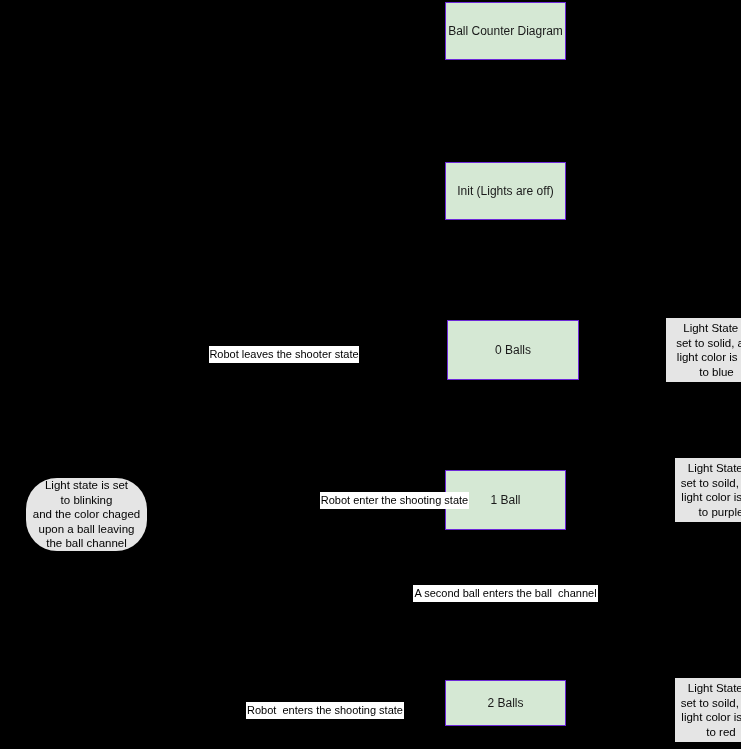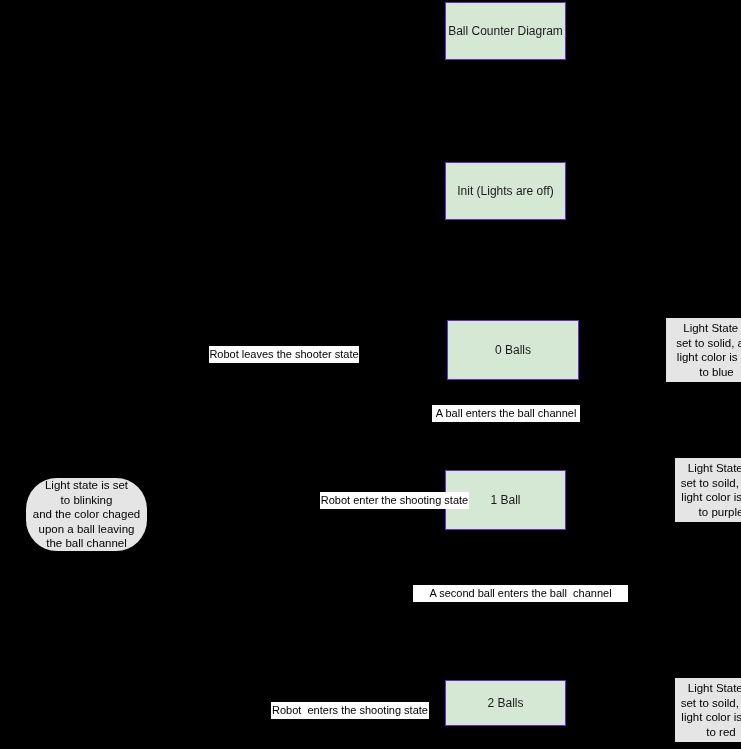--- a/index.html
+++ b/index.html
@@ -77,27 +77,26 @@
 
   <div class="node" style="left:431px; top:320px; width:132px; height:60px;margin-left:16px;">0 Balls</div>
 
   <div class="node" style="left:445px; top:470px; width:121px; height:60px;">1 Ball</div>
 
   <div class="node" style="left:445px; top:680px; width:121px; height:46px;">2 Balls</div>
 
 
   <div class="edge-label" style="left:209px; top:346px; width:150px; height:17px;">Robot leaves the shooter state</div>
 
-  <div class="edge-label" style="left:432px; top:405px; width:148px; height:17px;">A ball enters the ball channel</div>
 
   <div class="edge-label" style="left:295px; top:492px; width:149px; height:17px;margin-left:25px;">Robot enter the shooting state</div>
 
-  <div class="edge-label" style="left:413px; top:585px; width:215px; height:17px;">A second ball enters the ball  channel</div>
+  <div class="edge-label" style="left:413px; top:585px; width:185px; height:17px;">A second ball enters the ball  channel</div>
 
-  <div class="edge-label" style="left:246px; top:702px; width:158px; height:17px;margin-left:25px;">Robot  enters the shooting state</div>
+  <div class="edge-label" style="left:246px; top:702px; width:158px; height:17px;">Robot  enters the shooting state</div>
 
   <div class="note" style="left:640px; top:318px; width:101px; height:64px;">Light State is
 set to solid, and
 light color is set
 to blue</div>
 
   <div class="note" style="left:649px; top:458px; width:92px; height:64px;">Light State is
 set to soild, and
 light color is set
 to purple</div>

